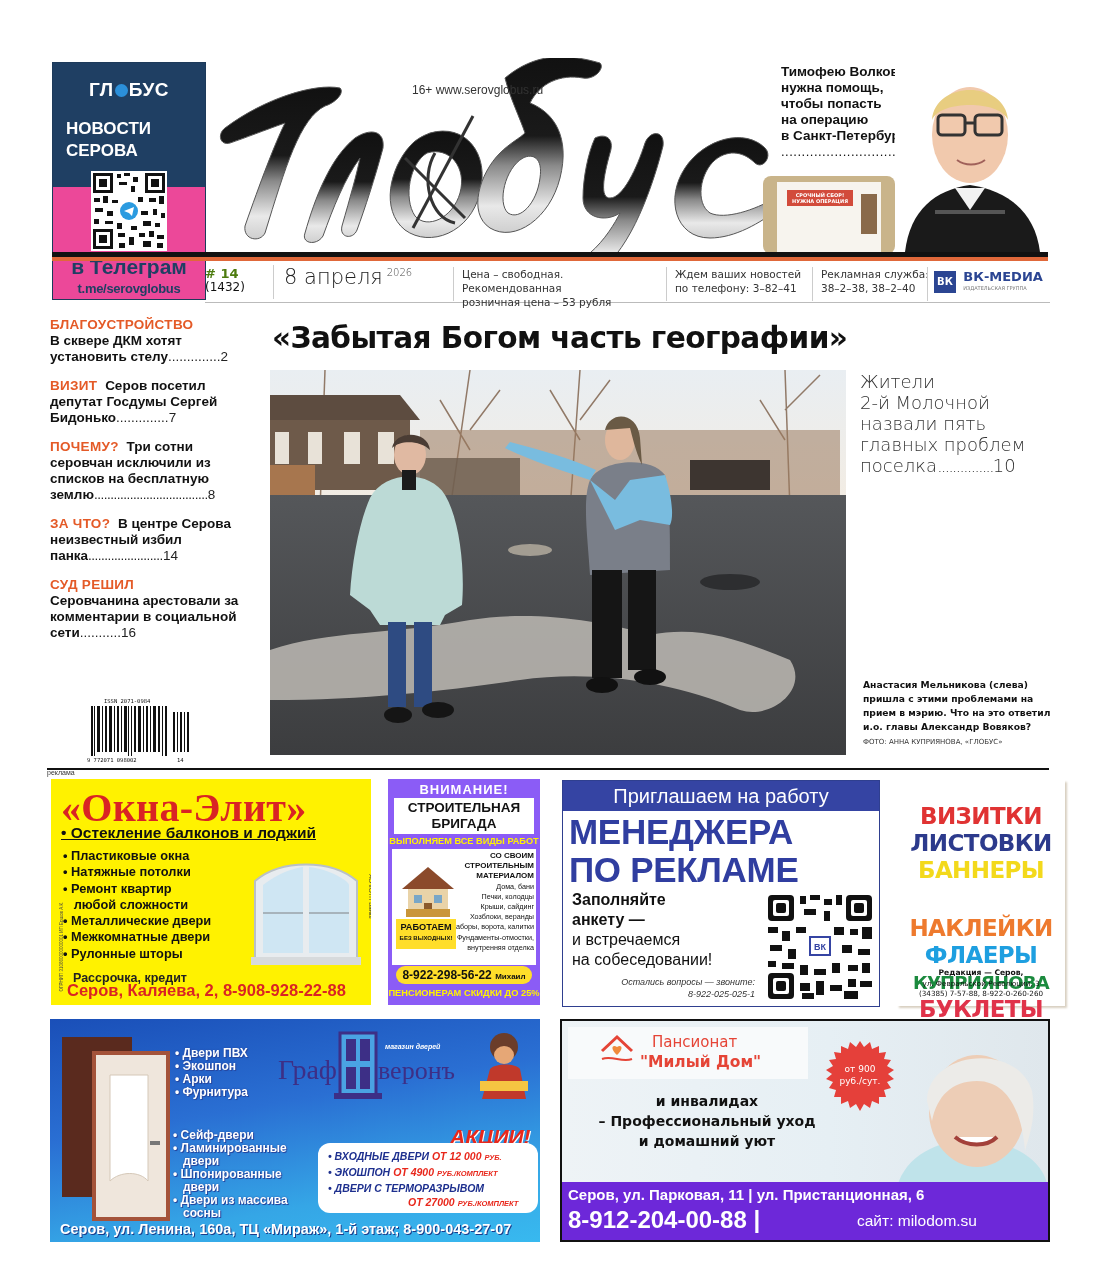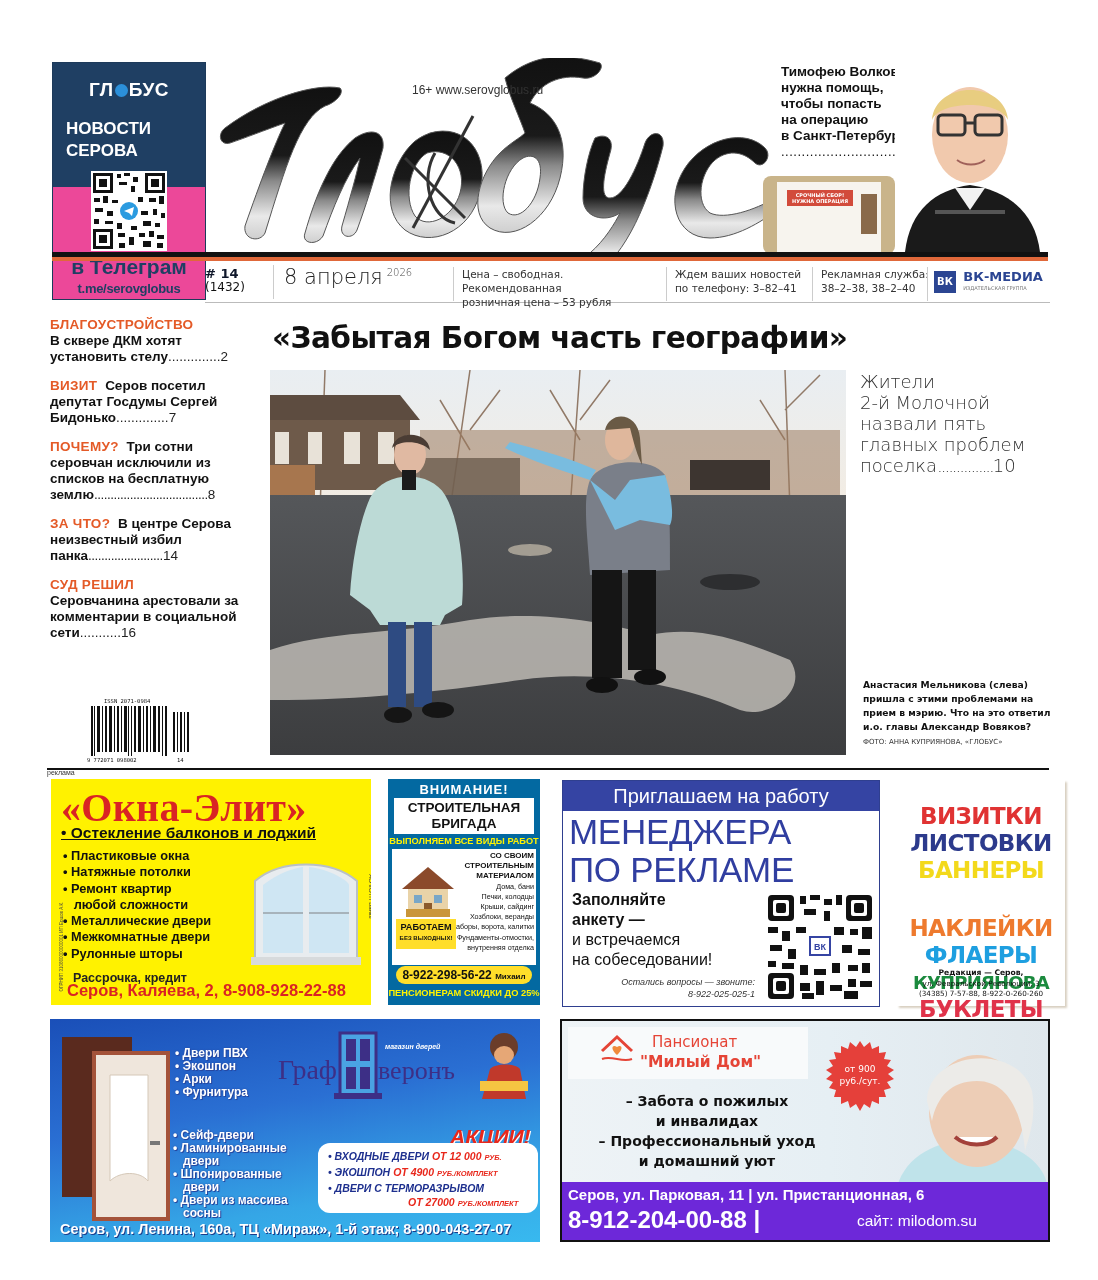--- a/index.html
+++ b/index.html
@@ -26,21 +26,21 @@
   
   #teaser { left: 781px; top: 64px; width: 145px; font-family: "Liberation Sans", sans-serif; font-weight: bold; font-size: 13.5px; line-height: 16px; color: #111; }
   #teaser-dots { left: 781px; top: 144px; font-family: "Liberation Sans", sans-serif; font-size: 13px; color: #111; letter-spacing: 0.5px; }
   #boy { left: 895px; top: 60px; width: 150px; height: 192px; overflow: hidden; }
   #sign { left: 763px; top: 172px; width: 132px; height: 82px; }
 
   
   #info-bar { left: 205px; top: 263px; width: 845px; height: 40px; border-bottom: 1px solid #bbb; font-family: "DejaVu Sans", sans-serif; }
   .info-cell { position: absolute; top: 4px; height: 34px; border-left: 1px solid #ccc; padding-left: 8px; font-size: 10.5px; line-height: 14px; color: #333; }
   #issue-no { position: absolute; left: 0; top: 4px; font-size: 12px; line-height: 13px; }
-  #issue-no b { font-size: 13px; color: #0f172a; }
+  #issue-no b { font-size: 13px; color: #4d7c0f; }
   #issue-date { position: absolute; left: 68px; top: 2px; height: 34px; border-left: 1px solid #ccc; padding-left: 10px; font-size: 21px; color: #222; font-weight: 300; }
   #issue-date sup { font-size: 10px; vertical-align: 8px; margin-left: 4px; color: #444; }
 
   
   #toc { left: 50px; top: 317px; width: 200px; font-family: "Liberation Sans", sans-serif; }
   .toc-item { font-size: 13.5px; line-height: 16px; font-weight: bold; color: #111; margin-bottom: 13px; }
   .toc-rubric { color: #e45a27; font-weight: 900; letter-spacing: 0.3px; margin-right: 4px; }
   .toc-page { font-weight: normal; color: #222; }
 
   
@@ -61,38 +61,38 @@
   #okna-title { position: absolute; left: 10px; top: 5px; font-family: "Liberation Serif", serif; font-weight: bold; font-size: 40px; color: #d92424; letter-spacing: 0.3px; }
   #okna-sub { position: absolute; left: 10px; top: 45px; font-weight: bold; font-size: 15.5px; color: #111; text-decoration: underline; white-space: nowrap; }
   #okna-list { position: absolute; left: 12px; top: 69px; font-weight: bold; font-size: 12.8px; line-height: 16.3px; color: #111; }
   #okna-credit { position: absolute; left: 22px; top: 192px; font-weight: bold; font-size: 12.5px; color: #222; }
   #okna-addr { position: absolute; left: 16px; top: 202px; font-weight: bold; font-size: 16.5px; color: #d92424; white-space: nowrap; }
   #okna-window { position: absolute; left: 200px; top: 72px; width: 110px; height: 118px; }
   #okna-side-left { position: absolute; left: -60px; top: 140px; transform: rotate(-90deg); font-size: 4.5px; color: #444; width: 140px; }
   #okna-side-right { position: absolute; left: 290px; top: 120px; transform: rotate(90deg); font-size: 6px; color: #333; width: 60px; }
 
   
-  #ad-brigada { left: 388px; top: 779px; width: 152px; height: 226px; background: #0369a1; overflow: hidden; font-family: "Liberation Sans", sans-serif; }
+  #ad-brigada { left: 388px; top: 779px; width: 152px; height: 226px; background: #8b5cf6; overflow: hidden; font-family: "Liberation Sans", sans-serif; }
   #br-attn { position: absolute; top: 3px; width: 100%; text-align: center; color: #fff; font-weight: bold; font-size: 13px; letter-spacing: 1px; }
   #br-title-box { position: absolute; left: 6px; top: 19px; width: 140px; height: 36px; background: #fff; text-align: center; font-weight: 900; font-size: 13.5px; line-height: 16px; color: #111; padding-top: 2px; }
   #br-works { position: absolute; top: 57px; width: 100%; text-align: center; color: #fff200; font-weight: bold; font-size: 9.2px; }
   #br-body { position: absolute; left: 4px; top: 70px; width: 144px; height: 116px; background: #fff; }
   #br-right { position: absolute; right: 6px; top: 72px; text-align: right; font-size: 7.2px; line-height: 10.2px; color: #111; }
   #br-right b { font-size: 8px; font-weight: 900; }
   #br-house { position: absolute; left: 10px; top: 82px; width: 60px; height: 60px; }
   #br-work-badge { position: absolute; left: 8px; top: 140px; width: 60px; height: 30px; background: #ffde2a; text-align: center; font-weight: 900; font-size: 9.2px; line-height: 11px; color: #111; padding-top: 3px; }
   #br-work-badge small { display: block; font-size: 6px; }
   #br-phone-box { position: absolute; left: 8px; top: 187px; width: 136px; height: 18px; background: #ffde2a; border-radius: 9px; text-align: center; font-weight: bold; font-size: 12px; line-height: 18px; color: #111; white-space: nowrap; }
   #br-phone-box small { font-size: 8px; }
   #br-pens { position: absolute; top: 209px; width: 100%; text-align: center; color: #fff200; font-weight: bold; font-size: 9.3px; }
 
   
   #ad-manager { left: 562px; top: 780px; width: 318px; height: 227px; background: #fff; border: 1px solid #2f3f8f; overflow: hidden; font-family: "Liberation Sans", sans-serif; }
   #mgr-top { position: absolute; left: 0; top: 0; width: 100%; height: 30px; background: #3544a3; color: #fff; text-align: center; font-size: 20px; line-height: 30px; }
-  #mgr-title { position: absolute; left: 6px; top: 32px; color: #303ea0; font-weight: 400; font-size: 35px; line-height: 38px; letter-spacing: -0.3px; }
+  #mgr-title { position: absolute; left: 6px; top: 32px; color: #303ea0; font-weight: 700; font-size: 35px; line-height: 38px; letter-spacing: -0.3px; }
   #mgr-fill { position: absolute; left: 9px; top: 109px; font-size: 16px; line-height: 20px; color: #111; }
   #mgr-fill b { font-weight: bold; }
   #mgr-q { position: absolute; left: 0; width: 192px; top: 195px; text-align: right; font-style: italic; font-size: 9px; line-height: 12px; color: #333; }
   #mgr-qr { position: absolute; left: 203px; top: 112px; width: 108px; height: 108px; }
 
   
   #ad-print { left: 897px; top: 780px; width: 168px; height: 226px; background: #fff; box-shadow: 2px 2px 2px #d8cfc0; font-family: "DejaVu Sans", sans-serif; text-align: center; }
   .print-line { font-weight: 900; font-size: 23px; line-height: 27px; letter-spacing: -0.6px; white-space: nowrap; }
   #print-lines { position: absolute; top: 23px; width: 100%; text-align: center; }
   #print-contact { position: absolute; top: 188px; width: 100%; font-size: 7.2px; line-height: 10.5px; color: #111; }
@@ -622,21 +622,20 @@
   <div id="pension-title1">Пансионат</div>
   <div id="pension-title2">"Милый Дом"</div>
   <svg id="pension-price" viewBox="0 0 72 72">
     <polygon fill="#e5403a" points="36,0 40,6 46,1 48,8 55,5 55,12 62,11 60,18 67,19 63,25 70,29 64,33 70,38 63,41 67,47 60,49 62,56 55,56 55,63 48,60 46,67 40,63 36,70 32,63 26,67 24,60 17,63 17,56 10,56 12,49 5,47 9,41 2,38 8,33 2,29 9,25 5,19 12,18 10,11 17,12 17,5 24,8 26,1 32,6"></polygon>
   </svg>
   <div id="pension-price-text">
     <div>от 900</div>
     <div>руб./сут.</div>
   </div>
   <div id="pension-lines">
-    <div>– Забота о пожилых</div>
     <div>и инвалидах</div>
     <div>– Профессиональный уход</div>
     <div>и домашний уют</div>
   </div>
   <div id="pension-bottom">
     <div id="pension-addr">Серов, ул. Парковая, 11 | ул. Пристанционная, 6</div>
     <div id="pension-phone">8-912-204-00-88  |</div>
     <div id="pension-site">сайт: milodom.su</div>
   </div>
 </div>

